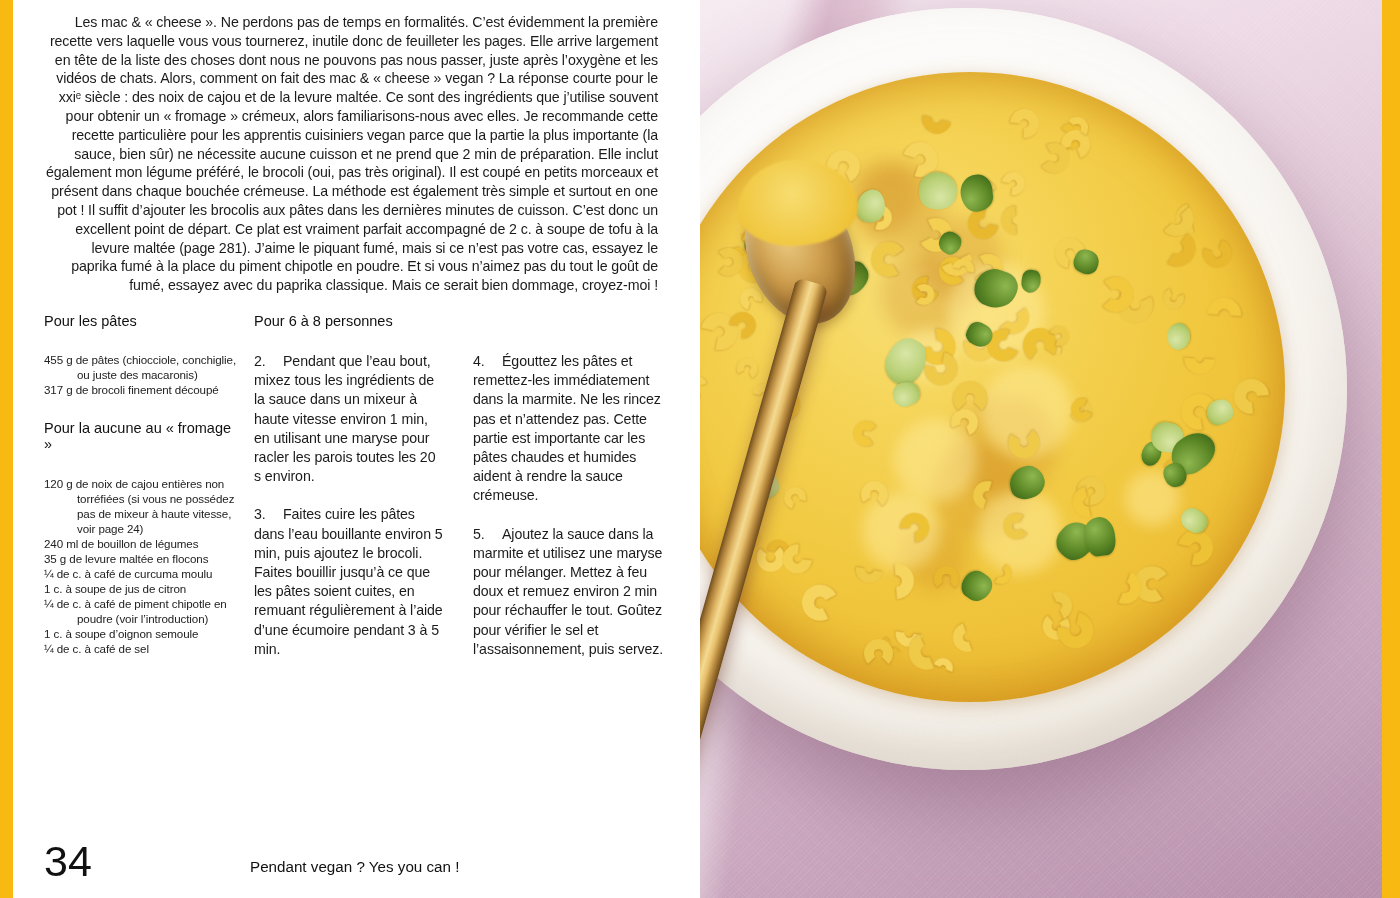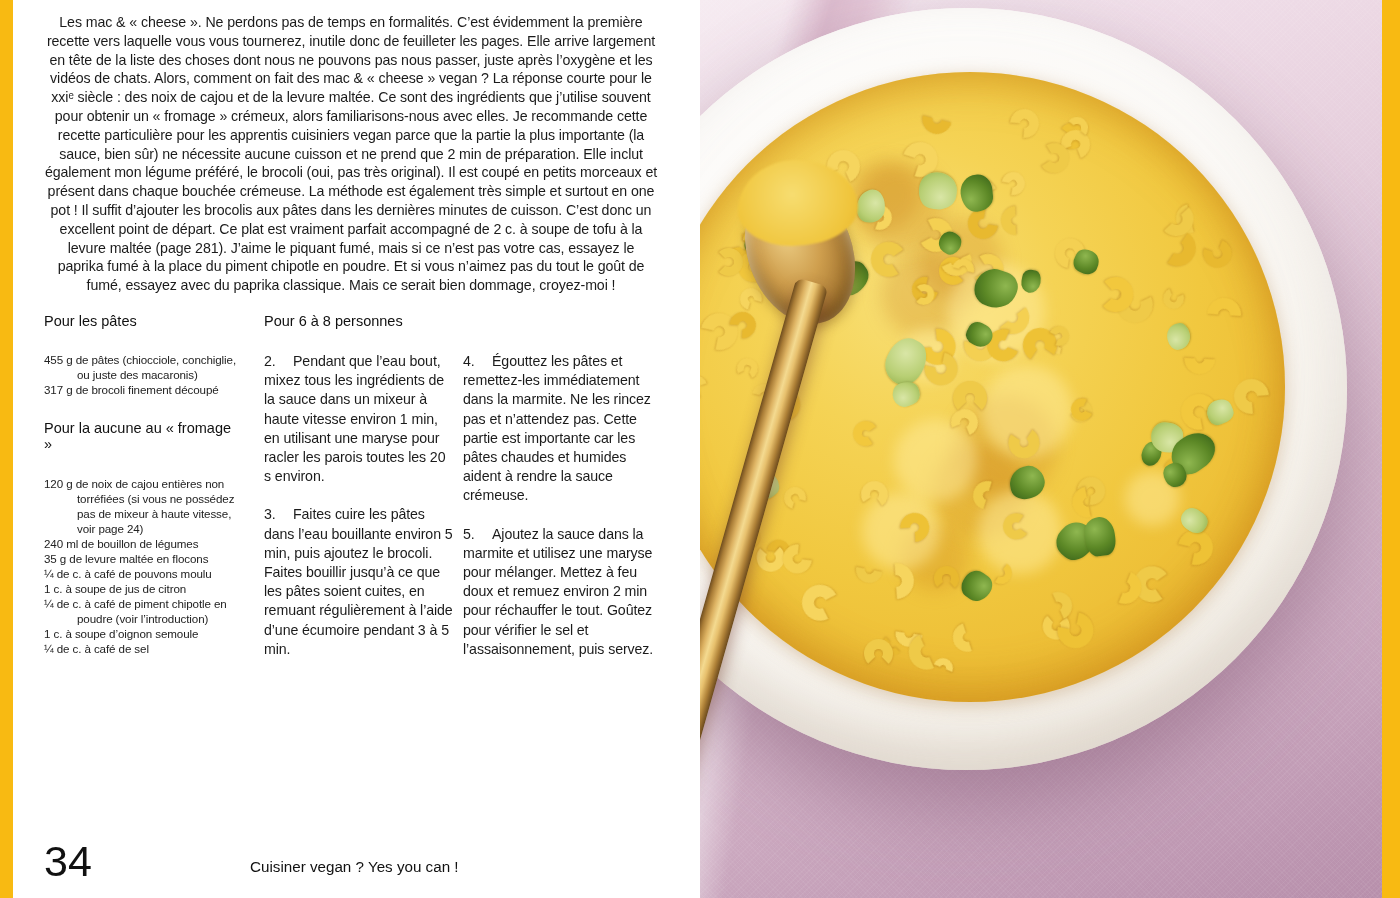--- a/index.html
+++ b/index.html
@@ -19,27 +19,27 @@
   .page{position:absolute;left:13px;top:0;width:687px;height:898px;background:#ffffff;}
   .page-inner{position:relative;width:100%;height:100%;}
 
   h1.recipe-title{
     margin:30px 0 0 31px;
     font-size:43px;font-weight:400;line-height:52px;letter-spacing:-0.5px;color:#111;
   }
   .intro{
     margin:13px 0 0 31px;width:614px;
     font-size:14.2px;line-height:18.8px;letter-spacing:-0.1px;color:#1b1b1b;
-    text-align:center;
+    text-align:right;
   }
   .cols{
     display:flex;margin:18px 0 0 31px;
   }
-  .col1{width:196px;margin-right:24px;}
-  .col2{width:189px;margin-right:10px;}
+  .col1{width:196px;margin-right:14px;}
+  .col2{width:189px;margin-right:30px;}
   .col3{width:200px;}
   .col-heading{
     font-size:14.5px;font-weight:400;color:#111;margin:0;
     height:17px;
   }
   .head-slot{height:39px;}
   ul.ing-list{list-style:none;margin:0;padding:0;}
   ul.ing-list li{
     font-size:11.6px;line-height:15px;color:#222;
     padding-left:33px;text-indent:-33px;letter-spacing:-0.1px;
@@ -137,21 +137,21 @@
         <ul class="ing-list">
             <li>455 g de pâtes (chiocciole, conchiglie, ou juste des macaronis)</li>
             <li>317 g de brocoli finement découpé</li>
           </ul>
         <p class="sauce-heading">Pour la aucune au « fromage »</p>
         <div class="sauce-gap"></div>
         <ul class="ing-list">
             <li>120 g de noix de cajou entières non torréfiées (si vous ne possédez pas de mixeur à haute vitesse, voir page 24)</li>
             <li>240 ml de bouillon de légumes</li>
             <li>35 g de levure maltée en flocons</li>
-            <li>¼ de c. à café de pouvons moulu</li>
+            <li>¼ de c. à café de curcuma moulu</li>
             <li>1 c. à soupe de jus de citron</li>
             <li>¼ de c. à café de piment chipotle en poudre (voir l’introduction)</li>
             <li>1 c. à soupe d’oignon semoule</li>
             <li>¼ de c. à café de sel</li>
           </ul>
       </div>
 
       <div class="col2">
         <div class="head-slot">
           <p class="col-heading">Pour 6 à 8 personnes</p>
@@ -165,21 +165,21 @@
       <div class="col3">
         <div class="head-slot"></div>
         <div>
             <p class="step"><span class="step-num">4.</span>Égouttez les pâtes et remettez-les immédiatement dans la marmite. Ne les rincez pas et n’attendez pas. Cette partie est importante car les pâtes chaudes et humides aident à rendre la sauce crémeuse.</p>
             <p class="step"><span class="step-num">5.</span>Ajoutez la sauce dans la marmite et utilisez une maryse pour mélanger. Mettez à feu doux et remuez environ 2 min pour réchauffer le tout. Goûtez pour vérifier le sel et l’assaisonnement, puis servez.</p>
           </div>
       </div>
     </div>
 
     <div class="page-number">34</div>
-    <div class="footer-motto">Cuisiner vegan ? Yes you can !</div>
+    <div class="footer-motto">Pendant vegan ? Yes you can !</div>
   </div>
 </div>
 
 <div class="photo" role="img" aria-label="Assiette blanche de mac and cheese au brocoli avec une cuillère dorée, posée sur un linge rose">
   <div class="cloth-fold1"></div>
   <div class="cloth-fold2"></div>
   <div class="cloth-fold3"></div>
   <div class="plate"></div>
   <div class="food"></div>
   <div id="food-layer" style="left:0;top:0;width:682px;height:898px;">

